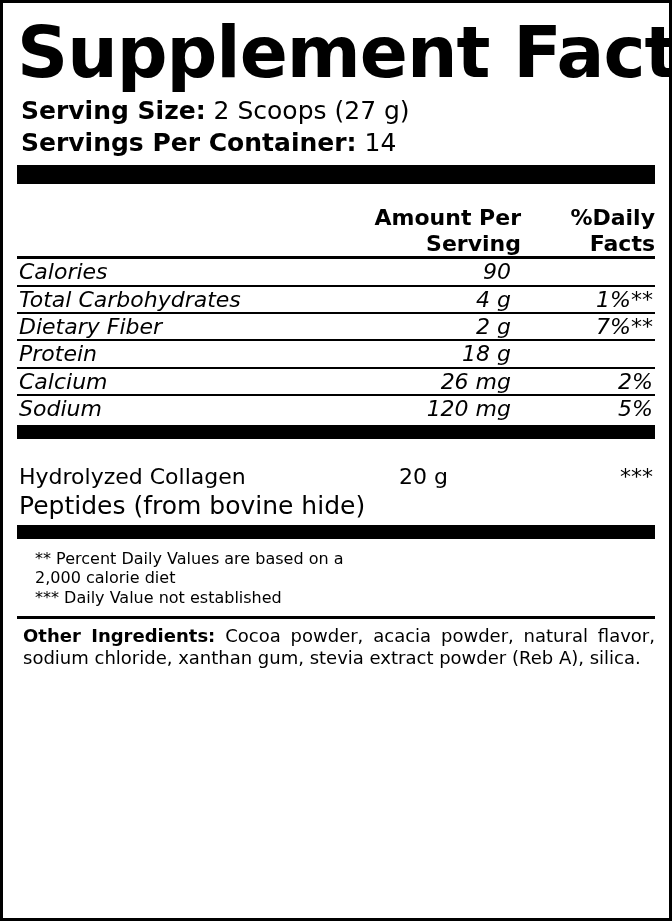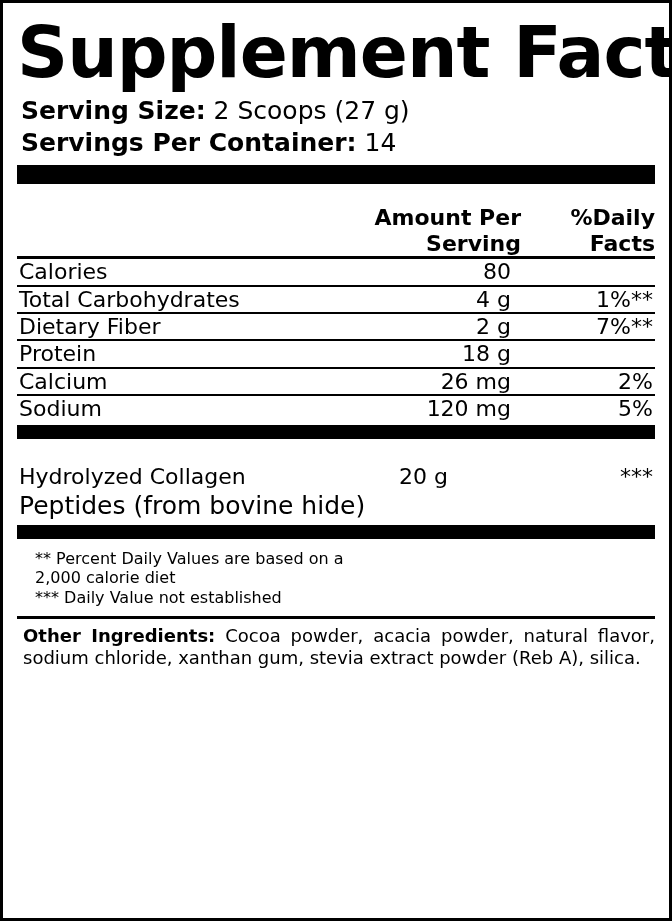--- a/index.html
+++ b/index.html
@@ -76,20 +76,21 @@
   .rule {
     border-top: 3px solid #000000;
   }
   .rule-thin {
     border-top: 2px solid #000000;
   }
   .data-row td {
     padding-top: 5px;
     padding-bottom: 5px;
     line-height: 1.15;
+    font-style: italic;
   }
   .data-row td.name { text-align: left; padding-left: 2px; }
   .data-row td.amt  { text-align: right; padding-right: 10px; }
   .data-row td.dv   { text-align: right; padding-right: 2px; }
 
   .collagen-row td {
     padding-top: 5px;
     line-height: 1.2;
   }
   .collagen-row td.name { text-align: left; padding-left: 2px; }
@@ -156,21 +157,21 @@
           <span>Serving</span>
         </td>
         <td>
           <span>%Daily</span><br>
           <span>Facts</span>
         </td>
       </tr>
 
       <tr class="data-row rule">
         <td class="name">Calories</td>
-        <td class="amt">80</td>
+        <td class="amt">90</td>
         <td class="dv"></td>
       </tr>
       <tr class="data-row rule-thin">
         <td class="name">Total Carbohydrates</td>
         <td class="amt">4 g</td>
         <td class="dv">1%**</td>
       </tr>
       <tr class="data-row rule-thin">
         <td class="name">Dietary Fiber</td>
         <td class="amt">2 g</td>

